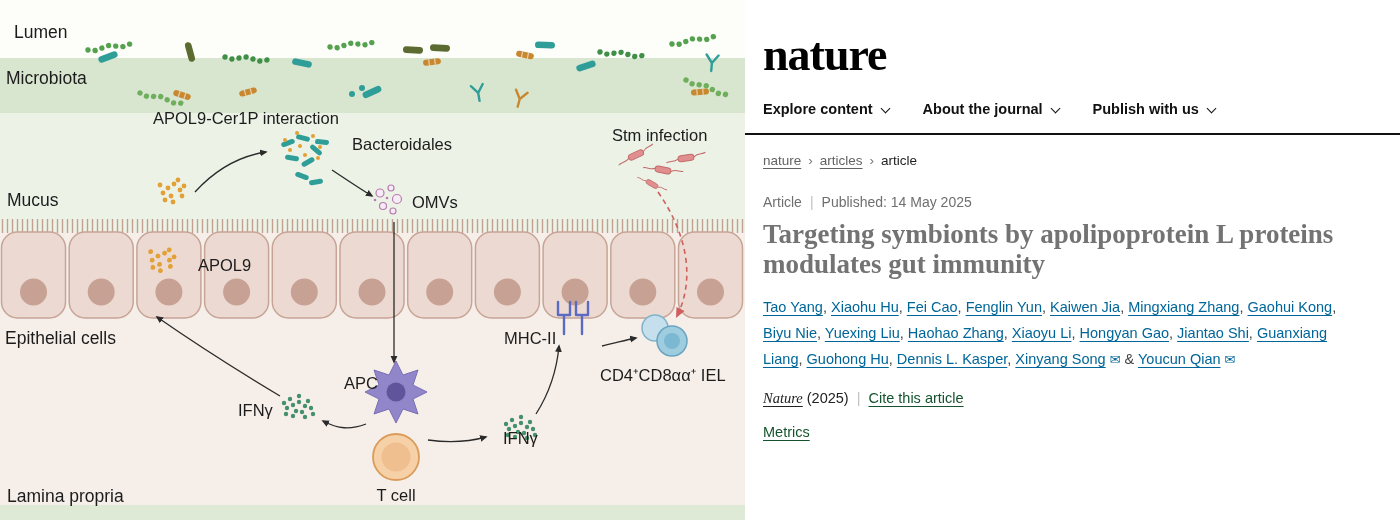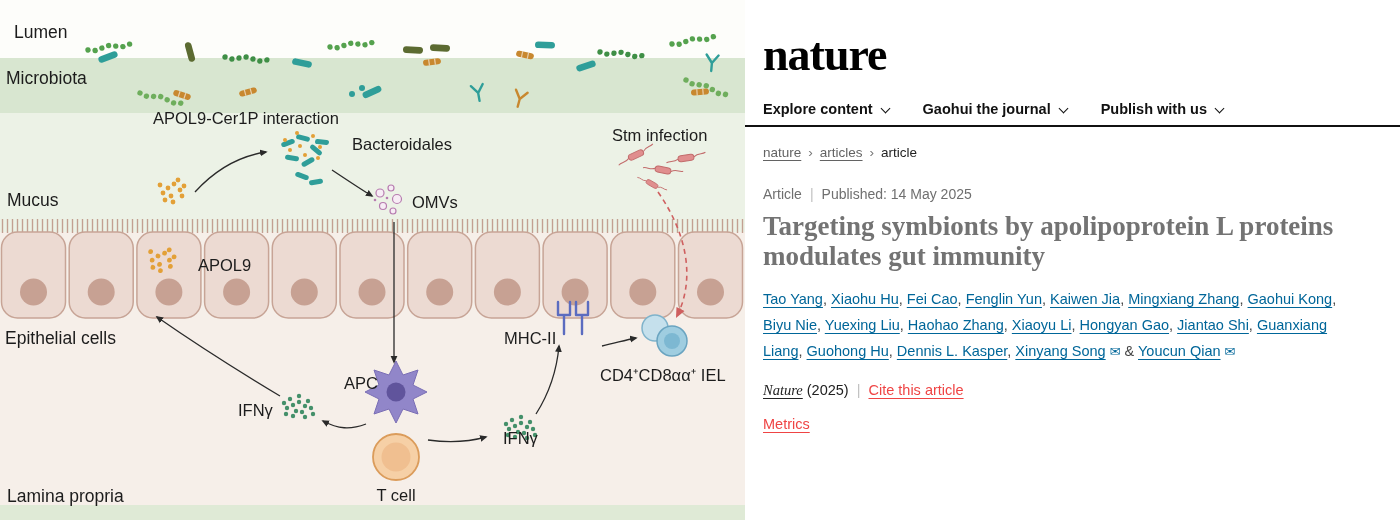--- a/index.html
+++ b/index.html
@@ -10,42 +10,42 @@
   
   .figure-wrap { width:745px; height:365px; flex:none; }
   .flabel { font-family:"Liberation Sans", sans-serif; font-size:16.5px; fill:#1c1c1c; }
   .flabel-lg { font-size:17.5px; }
 
   
   .article-panel { flex:1; height:421px; background:#fff; color:#222; }
   .head { padding:30px 20px 0 18px; }
   .logo { font-family:"Liberation Serif", serif; font-weight:700; font-size:46px;
           letter-spacing:-1px; color:#000; line-height:1.1; display:inline-block; }
-  .topnav { display:flex; gap:34px; margin-top:20px; padding-bottom:8px; }
+  .topnav { display:flex; gap:34px; margin-top:20px; padding-bottom:16px; }
   .nav-item { font-weight:700; font-size:14.5px; color:#111; cursor:pointer; white-space:nowrap; }
   .chev { display:inline-block; width:7px; height:7px; border-right:1.7px solid #111;
           border-bottom:1.7px solid #111; transform:rotate(45deg); margin-left:9px;
           vertical-align:2px; }
   .rule { border-bottom:2px solid #111; }
   .content { padding:18px 36px 0 18px; }
   .breadcrumb { font-size:13.5px; color:#636363; }
   .breadcrumb a { color:#636363; text-decoration:underline; text-underline-offset:3px; cursor:pointer; }
   .crumb-last { color:#222; }
   .crumb-sep { margin:0 7px; color:#777; }
   .meta { margin-top:26px; font-size:14px; color:#6f6f6f; }
   .vbar { color:#c0c0c0; margin:0 8px; }
   .title { font-family:"Liberation Serif", serif; font-weight:700; font-size:27px;
            line-height:1.14; color:#737373; max-width:600px; margin-top:9px; }
   .authors { margin-top:14px; font-size:14.5px; line-height:1.8; max-width:620px; color:#444; }
   .authors a.author { color:#006699; text-decoration:underline; text-underline-offset:3px; cursor:pointer; }
   .env { color:#006699; font-size:13px; margin-left:4px; cursor:pointer; }
   .cite-row { margin-top:18px; font-size:14.5px; }
   .journal-ref { font-family:"Liberation Serif", serif; font-style:italic; color:#222;
                  text-decoration:underline; text-underline-offset:3px; cursor:pointer; }
-  .cite-link, .metrics-link { color:#ef4444; text-decoration:underline; text-underline-offset:3px; cursor:pointer; }
+  .cite-link, .metrics-link { color:#14532d; text-decoration:underline; text-underline-offset:3px; cursor:pointer; }
   .metrics-row { margin-top:17px; font-size:14.5px; }
 </style>
 </head>
 <body>
 
 <div class="figure-wrap">
 <svg viewBox="0 0 745 520" width="745" height="520">
   <defs>
     <pattern id="villi" width="5" height="14" patternUnits="userSpaceOnUse">
       <line x1="2.5" y1="0" x2="2.5" y2="14" stroke="#c2a091" stroke-width="1.4"></line>
@@ -266,21 +266,21 @@
 </div>
 
 <div class="article-panel">
   <div class="head">
     <span class="logo">nature</span>
     <nav class="topnav">
       <div class="nav-item">
         <span>Explore content</span><span class="chev"></span>
       </div>
       <div class="nav-item">
-        <span>Gaohui the journal</span><span class="chev"></span>
+        <span>About the journal</span><span class="chev"></span>
       </div>
       <div class="nav-item">
         <span>Publish with us</span><span class="chev"></span>
       </div>
     </nav>
   </div>
   <div class="rule"></div>
 
   <div class="content">
     <div class="breadcrumb">

